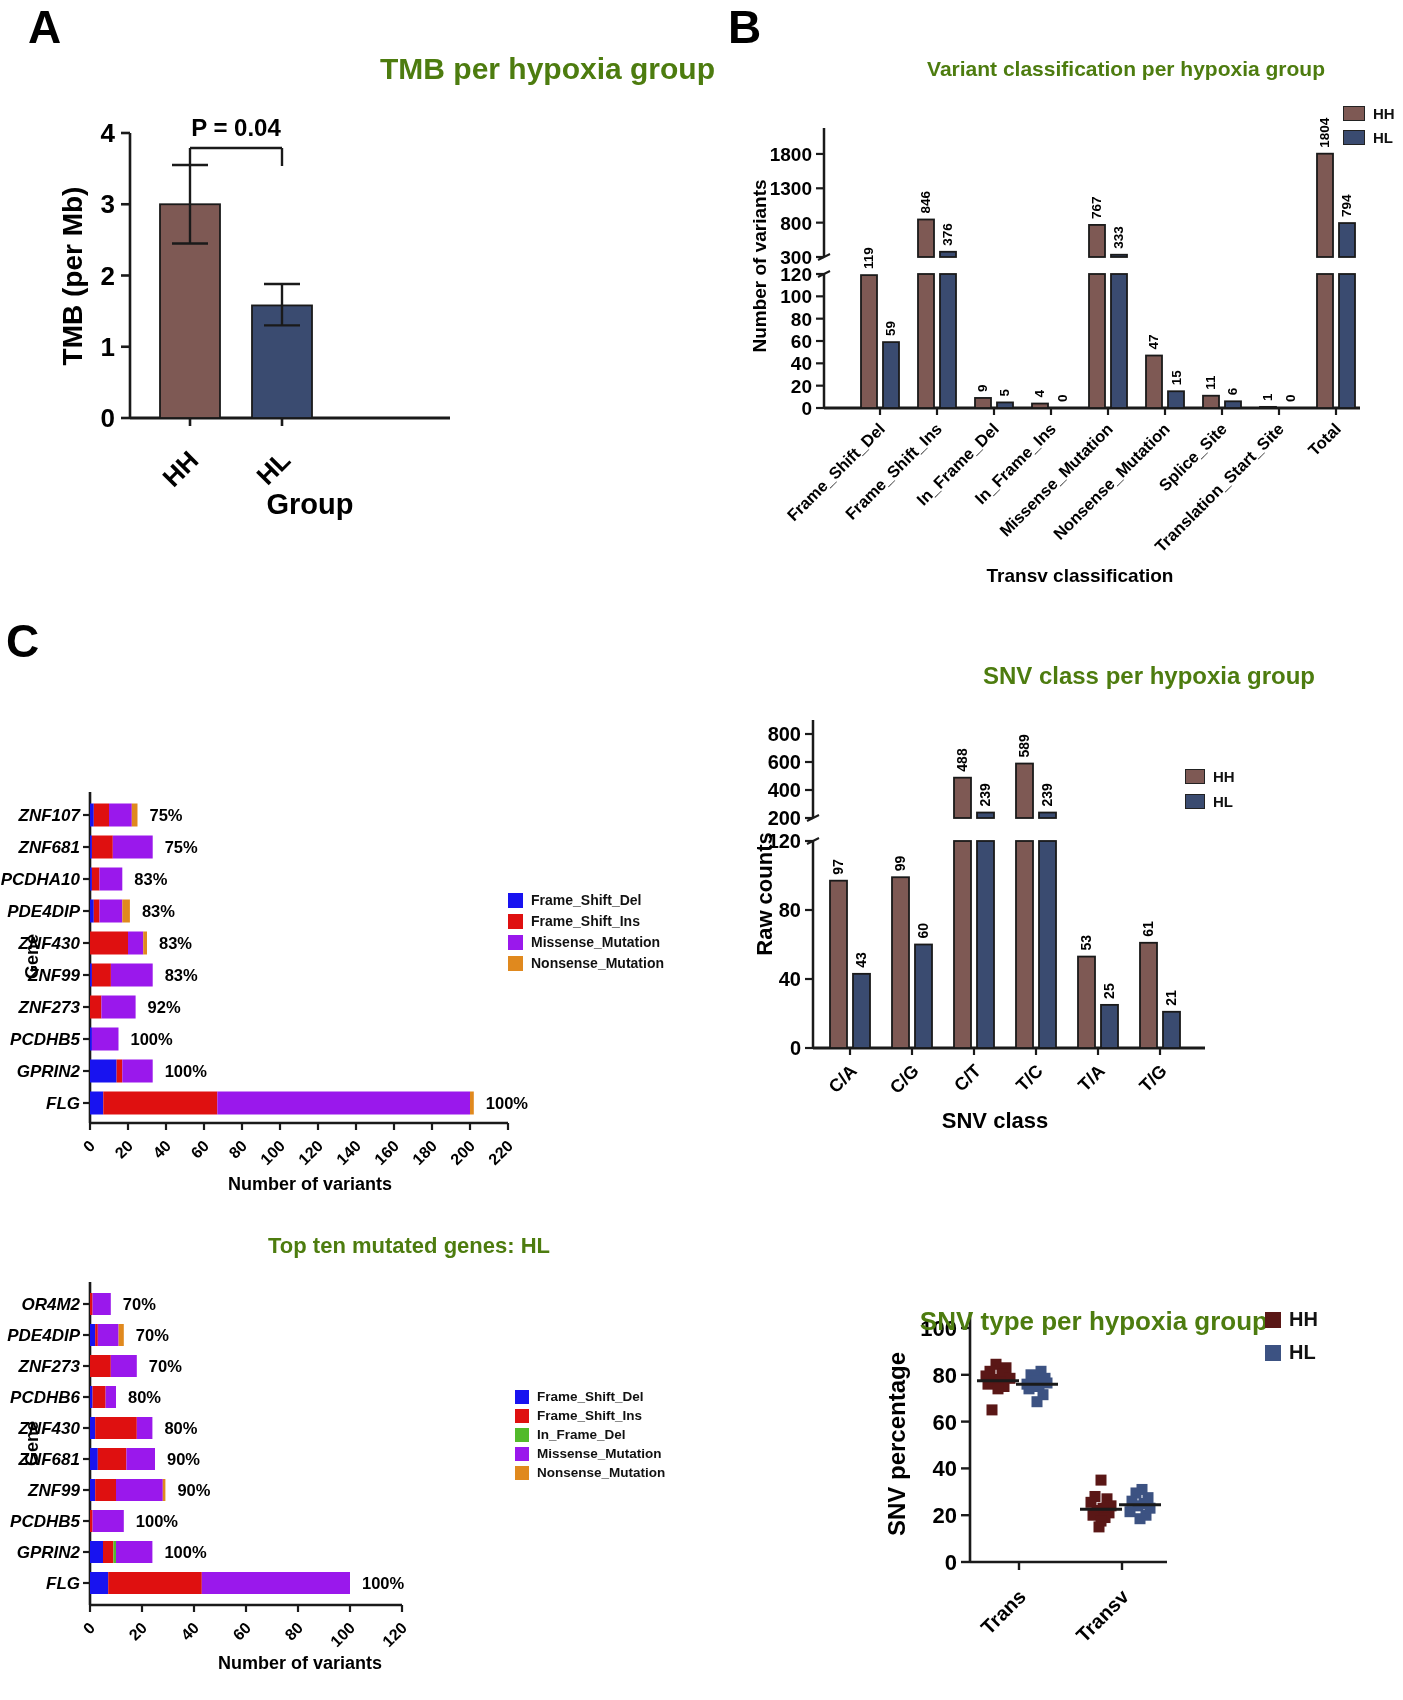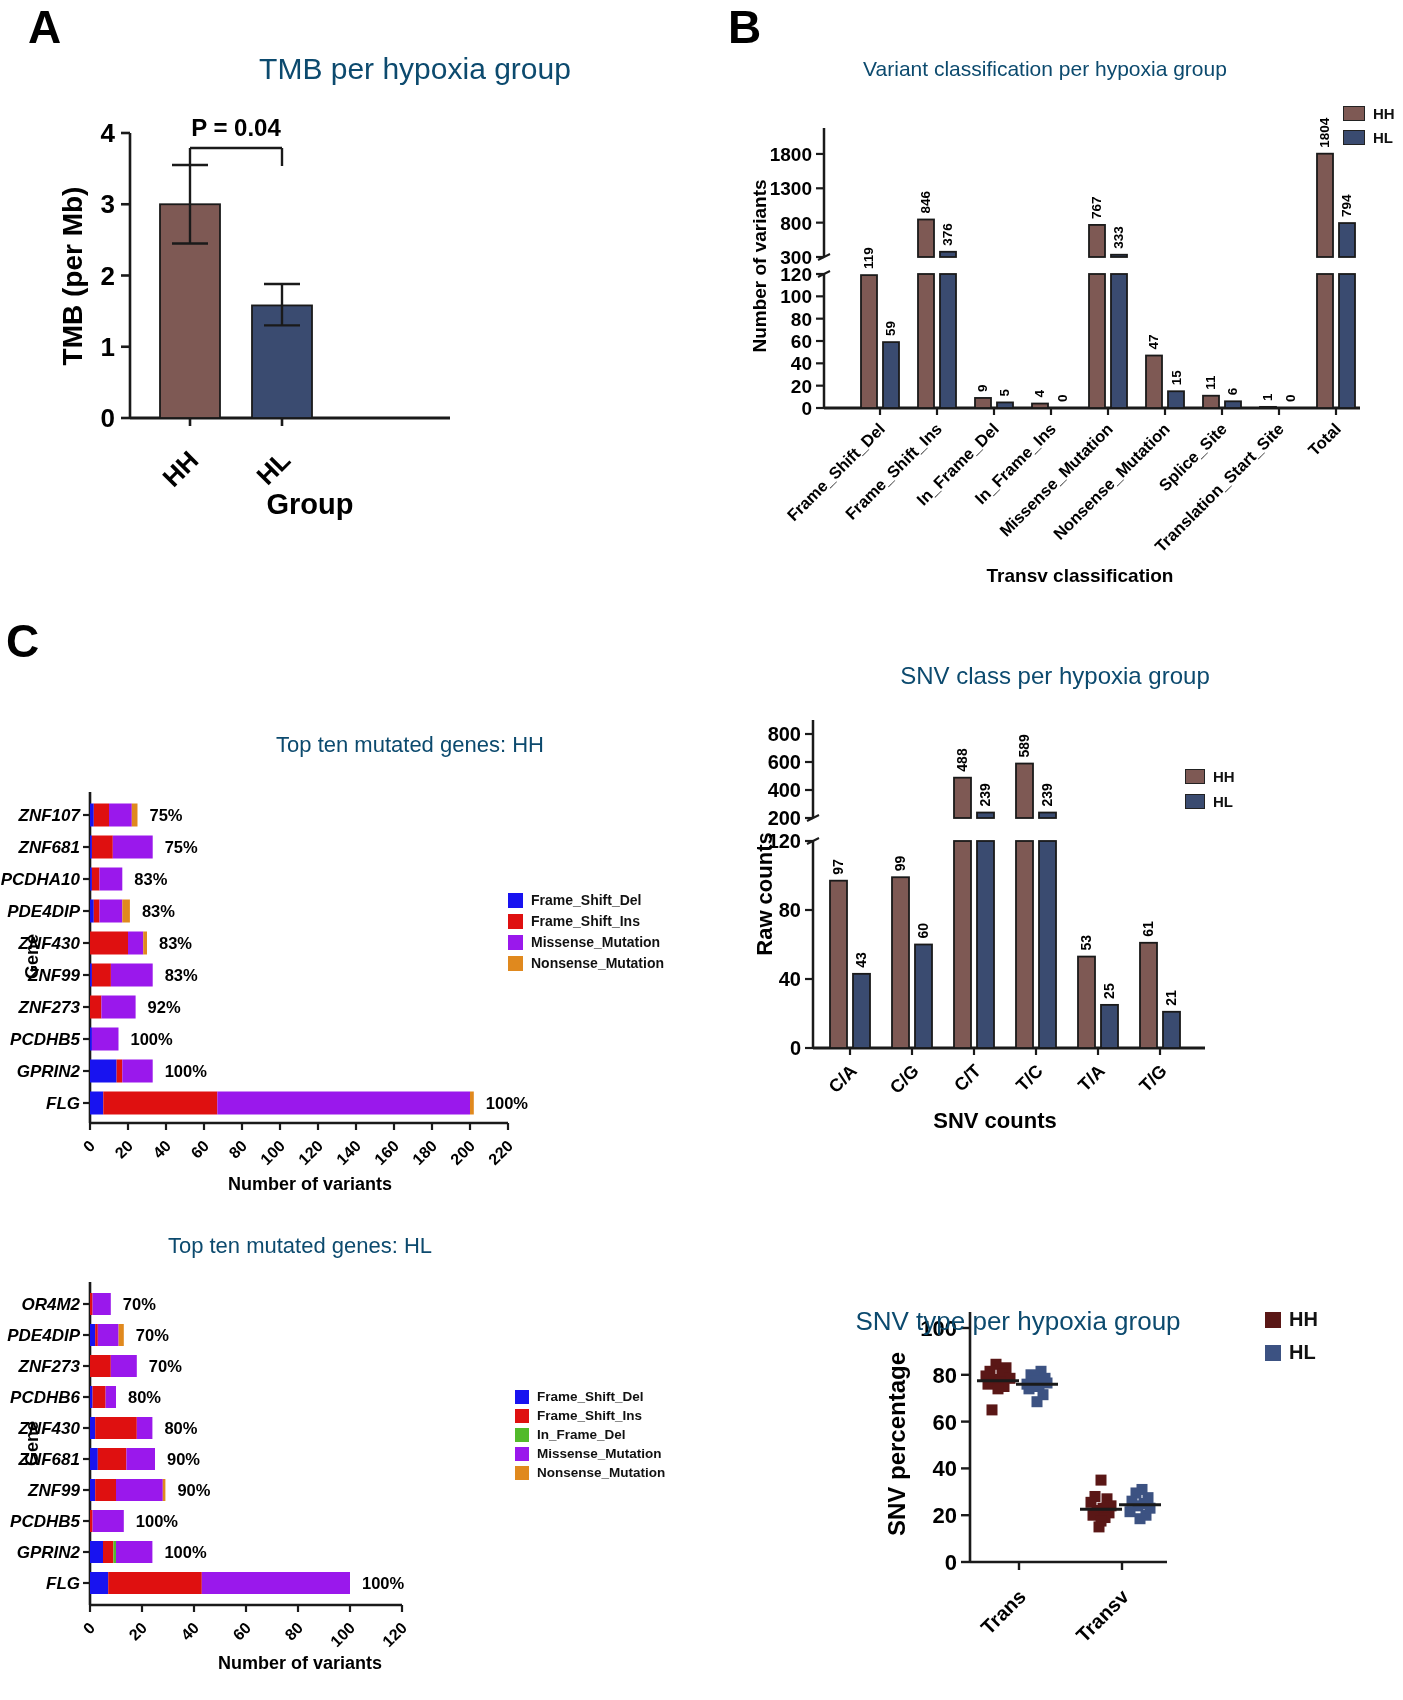--- a/index.html
+++ b/index.html
@@ -1,21 +1,21 @@
 <!DOCTYPE html>
 <html><head>
 <meta charset="utf-8">
 <style>
   html,body{margin:0;padding:0;background:#fff;}
   .canvas{position:relative;width:1403px;height:1700px;background:#fff;overflow:hidden;
           font-family:"Liberation Sans",sans-serif;color:#000;}
   .plab{position:absolute;font-size:46px;font-weight:bold;color:#000;line-height:1;}
   .chart{position:absolute;}
   .chart svg{position:absolute;left:0;top:0;overflow:visible;}
-  .ctitle{position:absolute;text-align:center;font-weight:normal;color:#0c4a6e;white-space:nowrap;}
+  .ctitle{position:absolute;text-align:right;font-weight:bold;color:#4d7c0f;white-space:nowrap;}
   .alab{position:absolute;text-align:center;font-weight:bold;color:#000;white-space:nowrap;}
   .ylab{transform:rotate(-90deg);transform-origin:center;width:400px;}
   .xlab{width:400px;}
   .legend{position:absolute;display:flex;flex-direction:column;}
   .lg-row{display:flex;align-items:center;gap:8px;font-weight:bold;color:#111;white-space:nowrap;}
   .lg-sw{display:inline-block;flex:none;}
 </style>
 </head>
 <body>
 
@@ -247,21 +247,20 @@
         <rect x="102.3" y="379.5" width="30.4" height="23" fill="#9A18EC"></rect>
         <text x="144.7" y="397" fill="#000" font-size="16.5" font-weight="700" text-anchor="start">100%</text>
         <line x1="63" y1="423" x2="70" y2="423" stroke="#1A1A1A" stroke-width="2.2"></line>
         <text x="60" y="429" fill="#000" font-size="17" font-weight="700" text-anchor="end" font-style="italic">FLG</text>
         <rect x="70" y="411.5" width="13.299999999999999" height="23" fill="#1813F0"></rect>
         <rect x="83.3" y="411.5" width="114" height="23" fill="#DF1010"></rect>
         <rect x="197.3" y="411.5" width="252.7" height="23" fill="#9A18EC"></rect>
         <rect x="450" y="411.5" width="3.8" height="23" fill="#E0891E"></rect>
         <text x="465.8" y="429" fill="#000" font-size="16.5" font-weight="700" text-anchor="start">100%</text>
       </svg>
-    <h2 class="ctitle" style="left:120px;top:52px;width:540px;font-size:22px;margin:0">Top ten mutated genes: HH</h2>
     <div class="alab ylab" style="left:-188px;top:266px;font-size:18px">Gene</div>
     <div class="alab xlab" style="left:90px;top:494px;font-size:18px">Number of variants</div>
     <div class="legend" id="lg-tophh" style="left: 488px; top: 212px; gap: 5px; font-size: 14px;">
         <div class="lg-row">
           <span class="lg-sw" style="width: 15px; height: 15px; background: rgb(24, 19, 240);"></span>
           <span>Frame_Shift_Del</span>
         </div>
         <div class="lg-row">
           <span class="lg-sw" style="width: 15px; height: 15px; background: rgb(223, 16, 16);"></span>
           <span>Frame_Shift_Ins</span>
@@ -336,21 +335,21 @@
         <rect x="304" y="201" width="17" height="207" fill="#3A4B70" stroke="#1A1A1A" stroke-width="1.8"></rect>
         <rect x="304" y="172.54" width="17" height="5.460000000000008" fill="#3A4B70" stroke="#1A1A1A" stroke-width="1.8"></rect>
         <text x="317" y="166.54" fill="#000" font-size="14" font-weight="600" text-anchor="start" transform="rotate(-90 317 166.54)">239</text>
         <rect x="366" y="364.875" width="17" height="43.125" fill="#3A4B70" stroke="#1A1A1A" stroke-width="1.8"></rect>
         <text x="379" y="358.875" fill="#000" font-size="14" font-weight="600" text-anchor="start" transform="rotate(-90 379 358.875)">25</text>
         <rect x="428" y="371.775" width="17" height="36.22500000000002" fill="#3A4B70" stroke="#1A1A1A" stroke-width="1.8"></rect>
         <text x="441" y="365.775" fill="#000" font-size="14" font-weight="600" text-anchor="start" transform="rotate(-90 441 365.775)">21</text>
       </svg>
     <h2 class="ctitle" style="left:60px;top:22px;width:520px;font-size:24px;margin:0">SNV class per hypoxia group</h2>
     <div class="alab ylab" style="left:-170px;top:241px;font-size:22px">Raw counts</div>
-    <div class="alab xlab" style="left:60px;top:468px;font-size:22px">SNV counts</div>
+    <div class="alab xlab" style="left:60px;top:468px;font-size:22px">SNV class</div>
     <div class="legend" id="lg-snvclass" style="left: 450px; top: 128px; gap: 8px; font-size: 15px;">
         <div class="lg-row">
           <span class="lg-sw" style="width: 18px; height: 13px; background: rgb(126, 89, 84); border: 1.5px solid rgb(34, 34, 34);"></span>
           <span>HH</span>
         </div>
         <div class="lg-row">
           <span class="lg-sw" style="width: 18px; height: 13px; background: rgb(58, 75, 112); border: 1.5px solid rgb(34, 34, 34);"></span>
           <span>HL</span>
         </div>
       </div>

